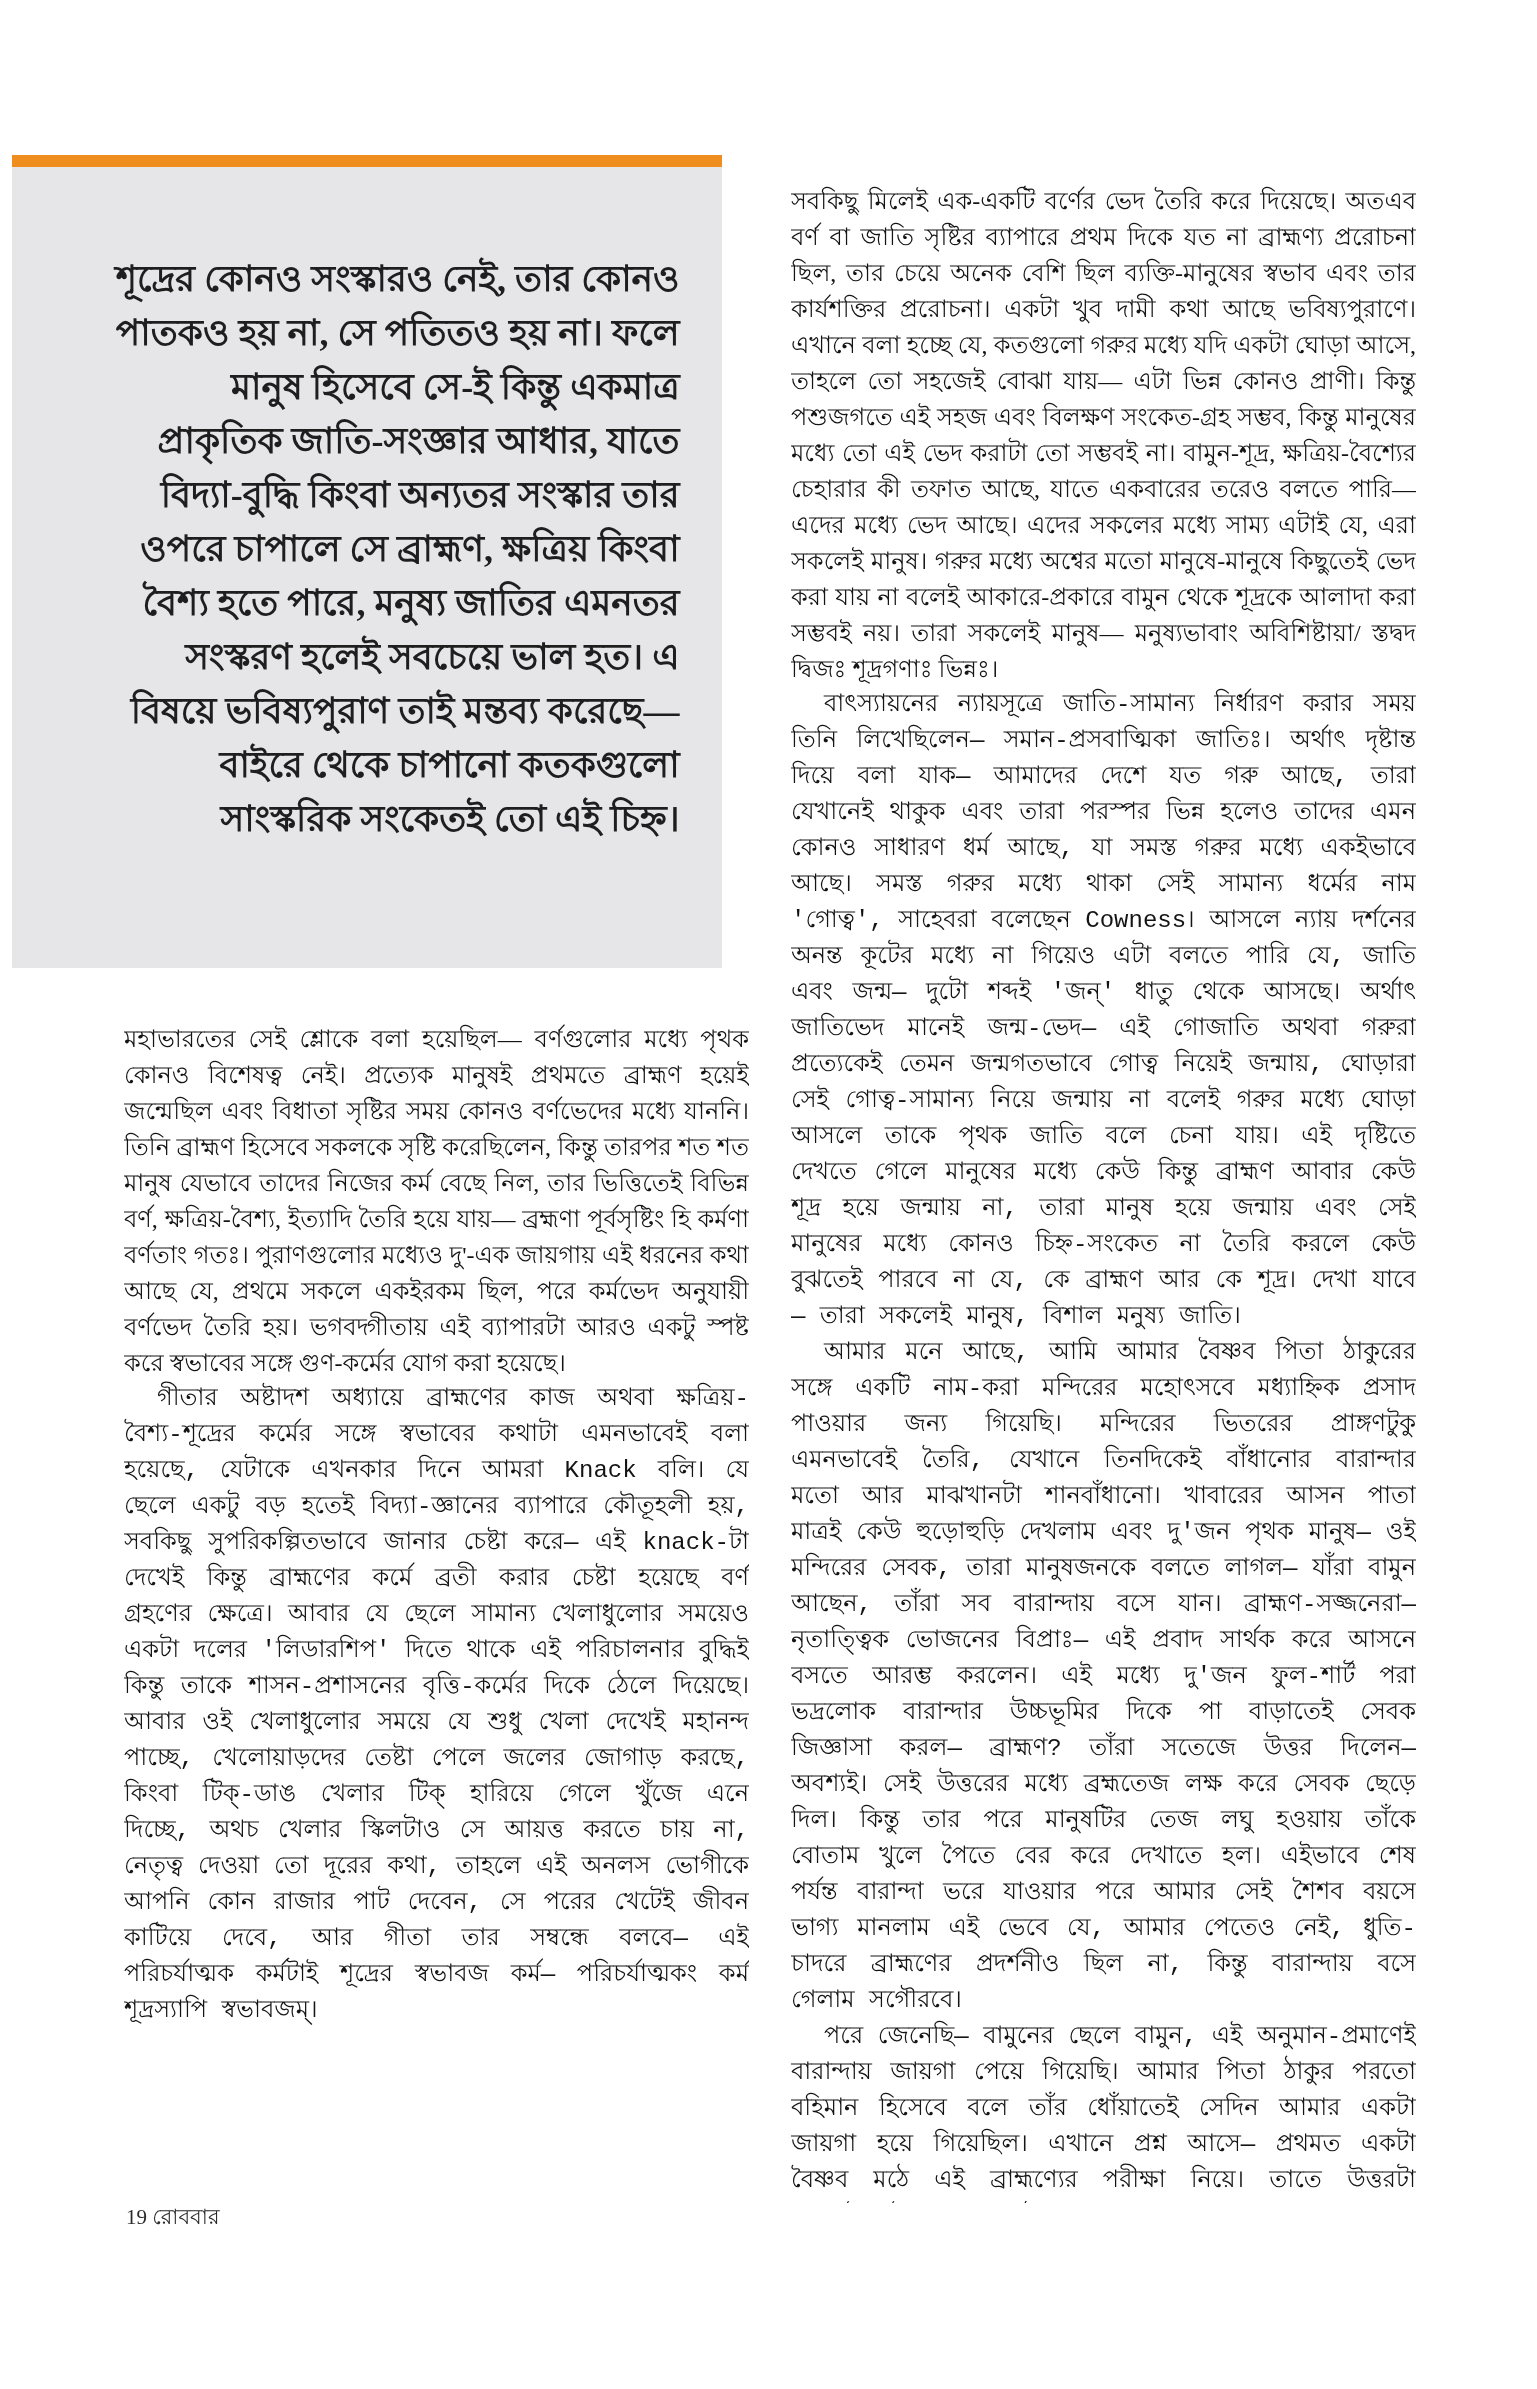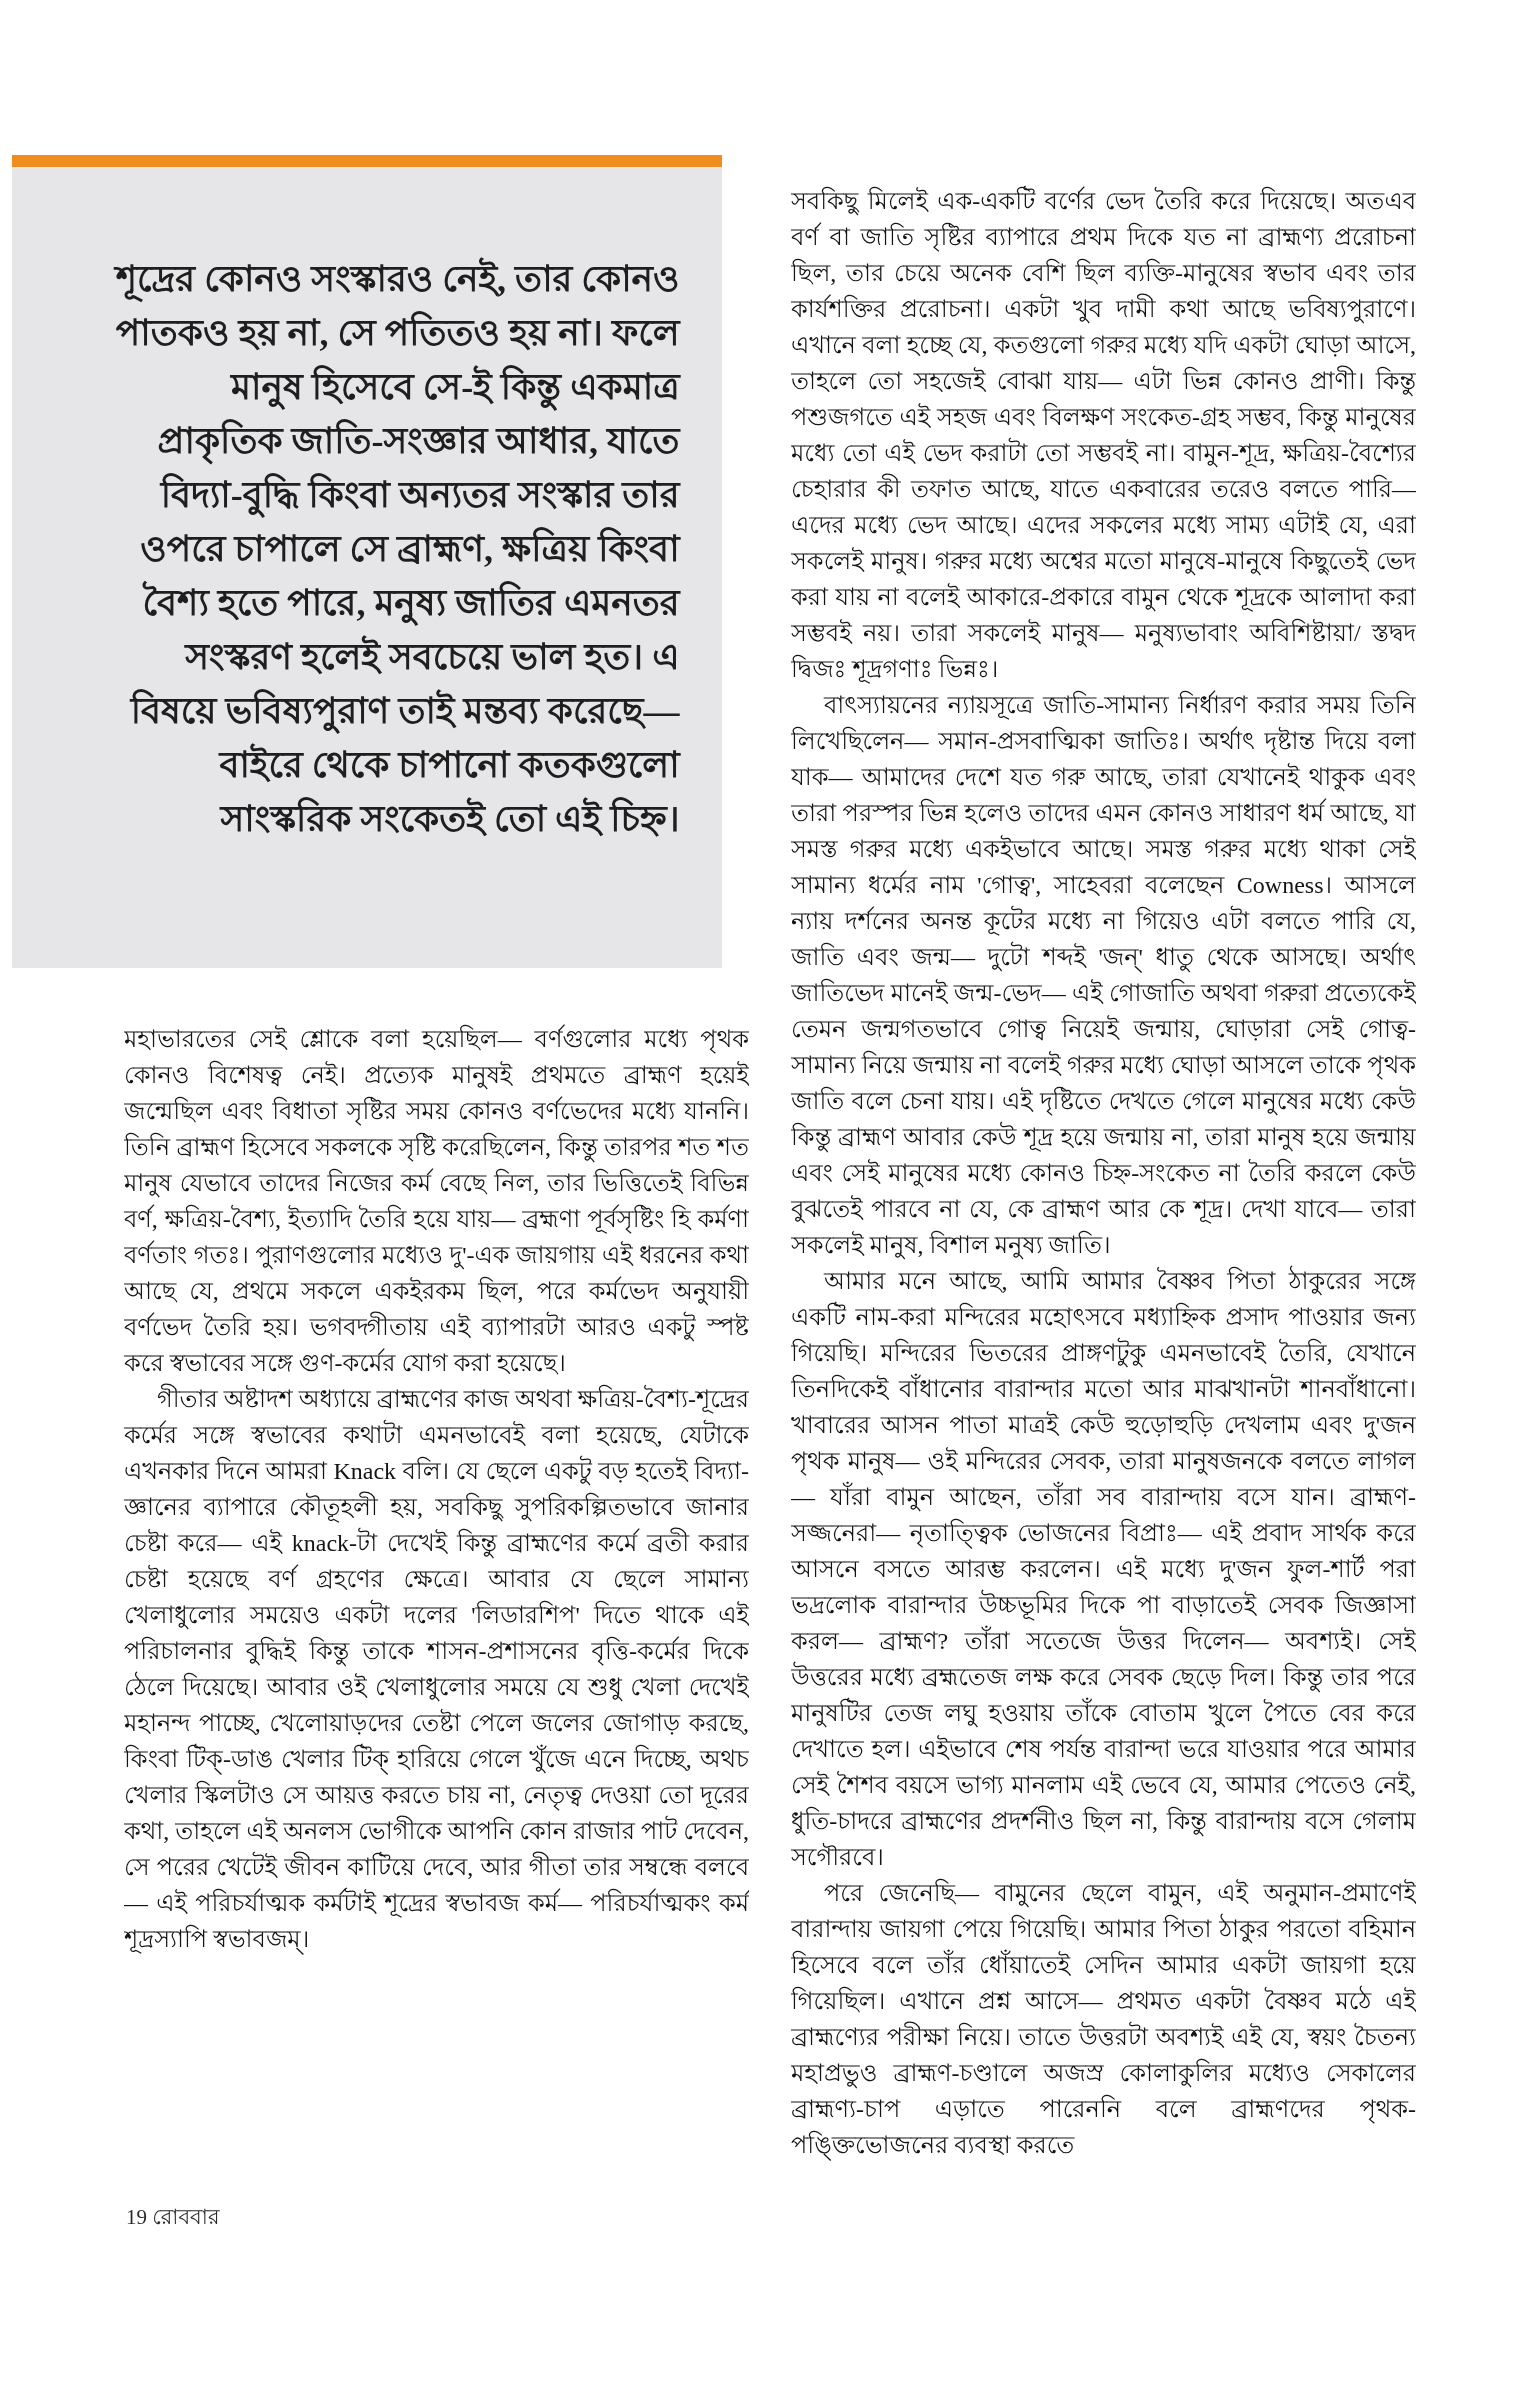--- a/index.html
+++ b/index.html
@@ -63,20 +63,21 @@
     top: 164px;
     height: 2020px;
     margin-top: 19px;
   }
   .col p {
     margin: 0;
     padding: 0;
   }
   .col p + p {
     text-indent: 33px;
+    font-family: Liberation Mono, monospace;
   }
   .footer {
     position: absolute;
     left: 126px;
     top: 2201px;
     font-size: 21px;
     color: #2a2a2a;
   }
 </style>
 </head>

